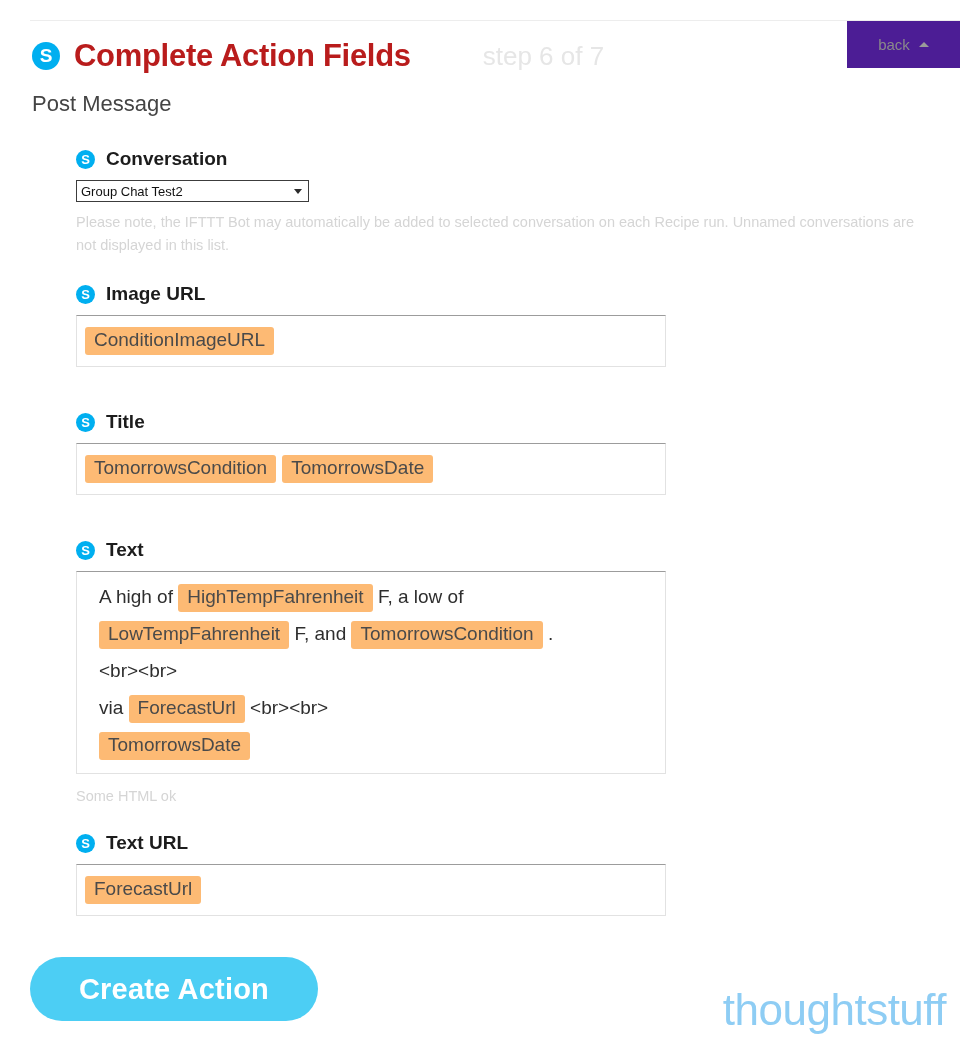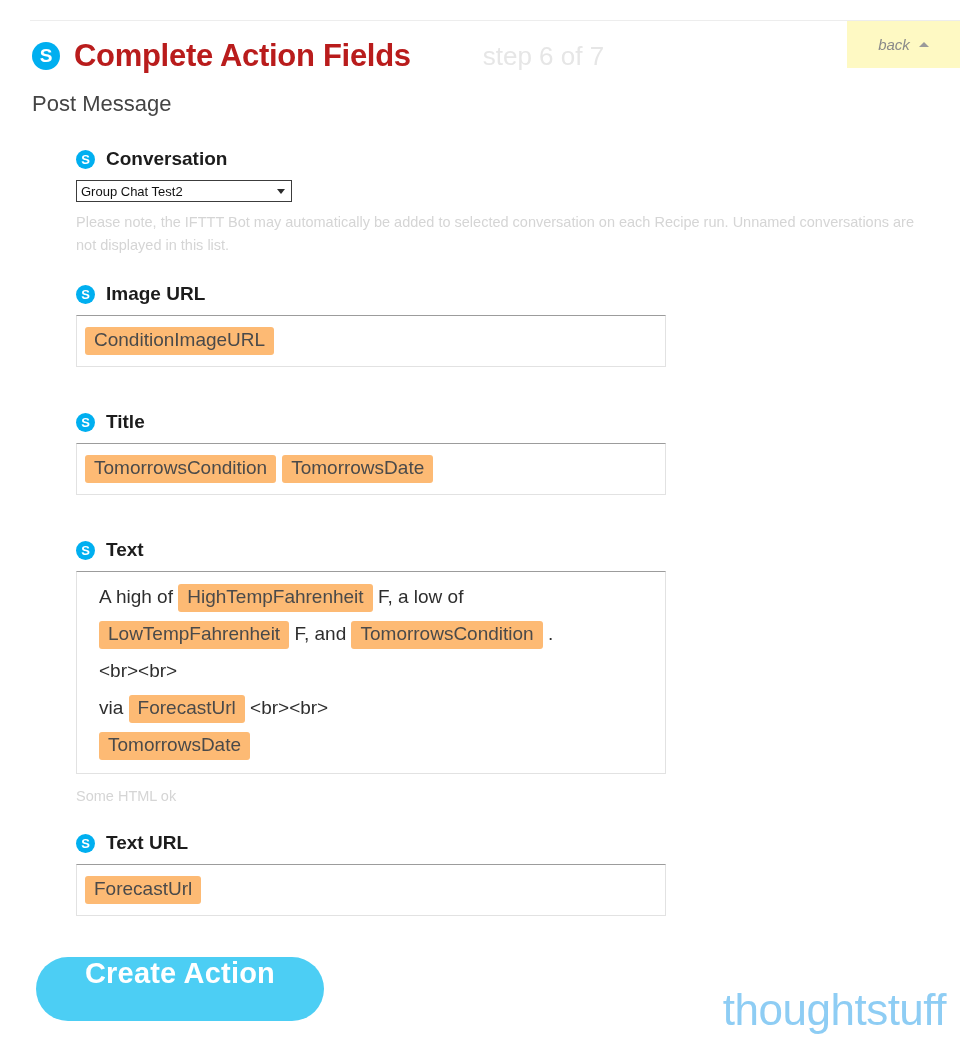--- a/index.html
+++ b/index.html
@@ -81,26 +81,25 @@
     white-space: nowrap;
     font-weight: normal;
   }
 
   .back-button {
     position: absolute;
     right: 0px;
     top: 21px;
     width: 113px;
     height: 47px;
-    background: #fef9c3;
+    background: #4c1d95;
     display: flex;
     align-items: center;
     justify-content: center;
     cursor: pointer;
-    font-style: italic;
   }
   .back-button .back-label {
     font-size: 15px;
     color: #8a8a8a;
   }
   .caret-up {
     margin-left: 9px;
     width: 0; height: 0;
     border-left: 5px solid transparent;
     border-right: 5px solid transparent;
@@ -138,21 +137,21 @@
   .helper-text {
     font-size: 14.5px;
     color: #d5d5d5;
     line-height: 1.62;
     width: 860px;
   }
   .helper-text.narrow { width: 590px; }
 
   
   .conv-select {
-    width: 216px;
+    width: 233px;
     height: 22px;
     box-sizing: border-box;
     border: 1px solid #3c3c3c;
     background: #ffffff;
     font-family: "Liberation Sans", sans-serif;
     font-size: 13px;
     color: #111111;
     padding: 0 4px;
     display: flex;
     align-items: center;
@@ -201,27 +200,28 @@
   .plain {
     color: #2e2e2e;
     font-size: 19px;
     white-space: pre;
     vertical-align: baseline;
   }
 
   
   .create-action {
     position: absolute;
-    left: 36px;
+    left: 30px;
     top: 957px;
     width: 288px;
     height: 64px;
     background: #4ccef4;
     border-radius: 36px;
     display: flex;
+    align-items: center;
     justify-content: center;
     cursor: pointer;
   }
   .create-action .cta-label {
     color: #ffffff;
     font-size: 29px;
     font-weight: bold;
     letter-spacing: 0.2px;
   }
 

